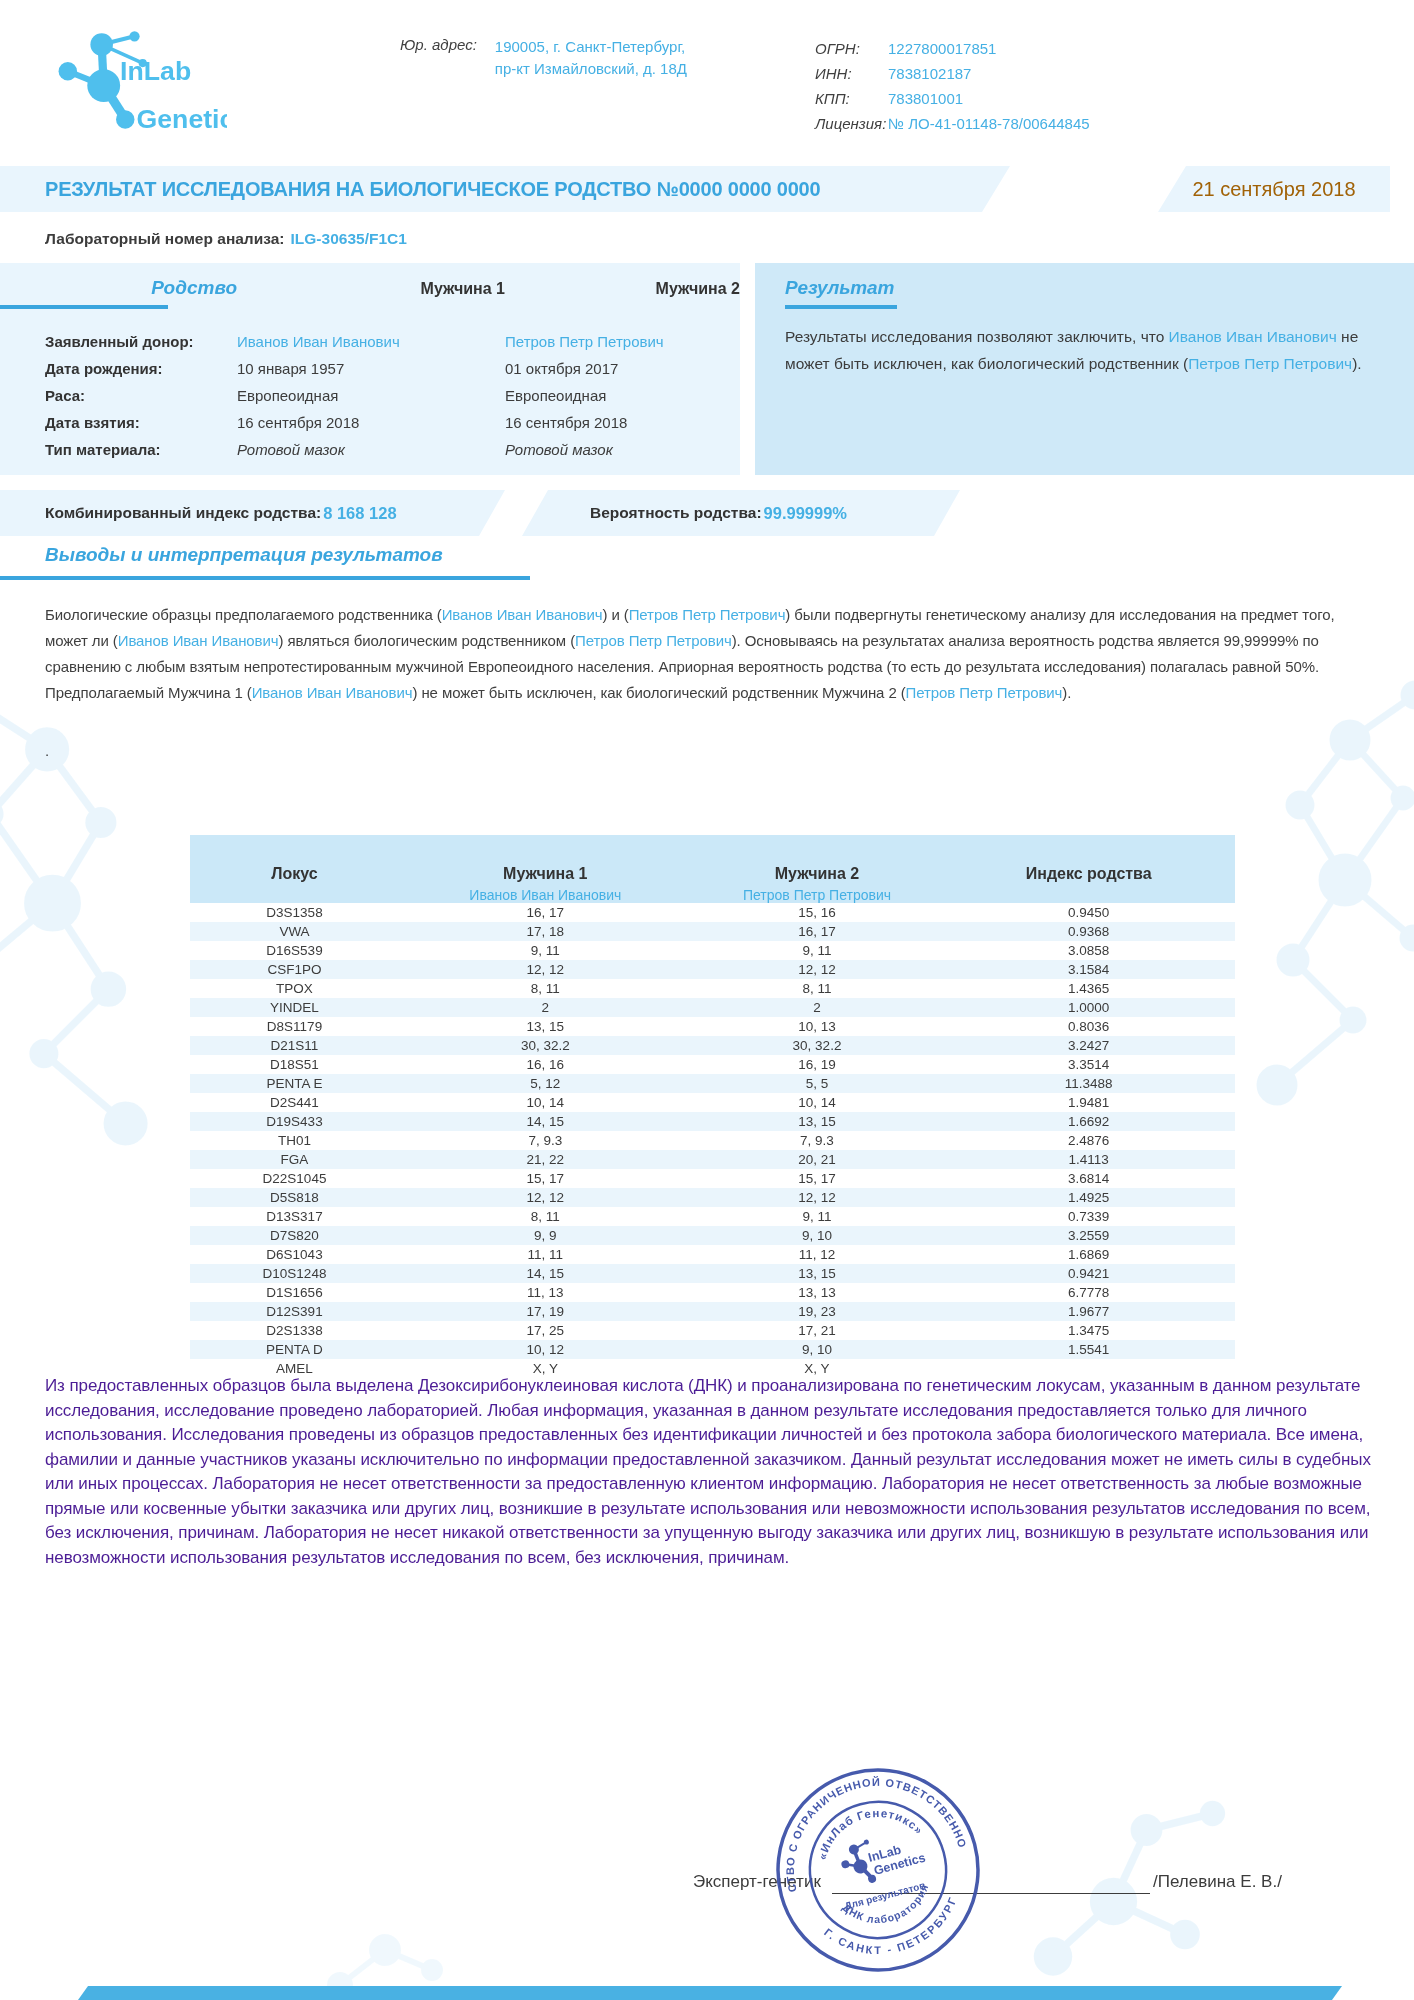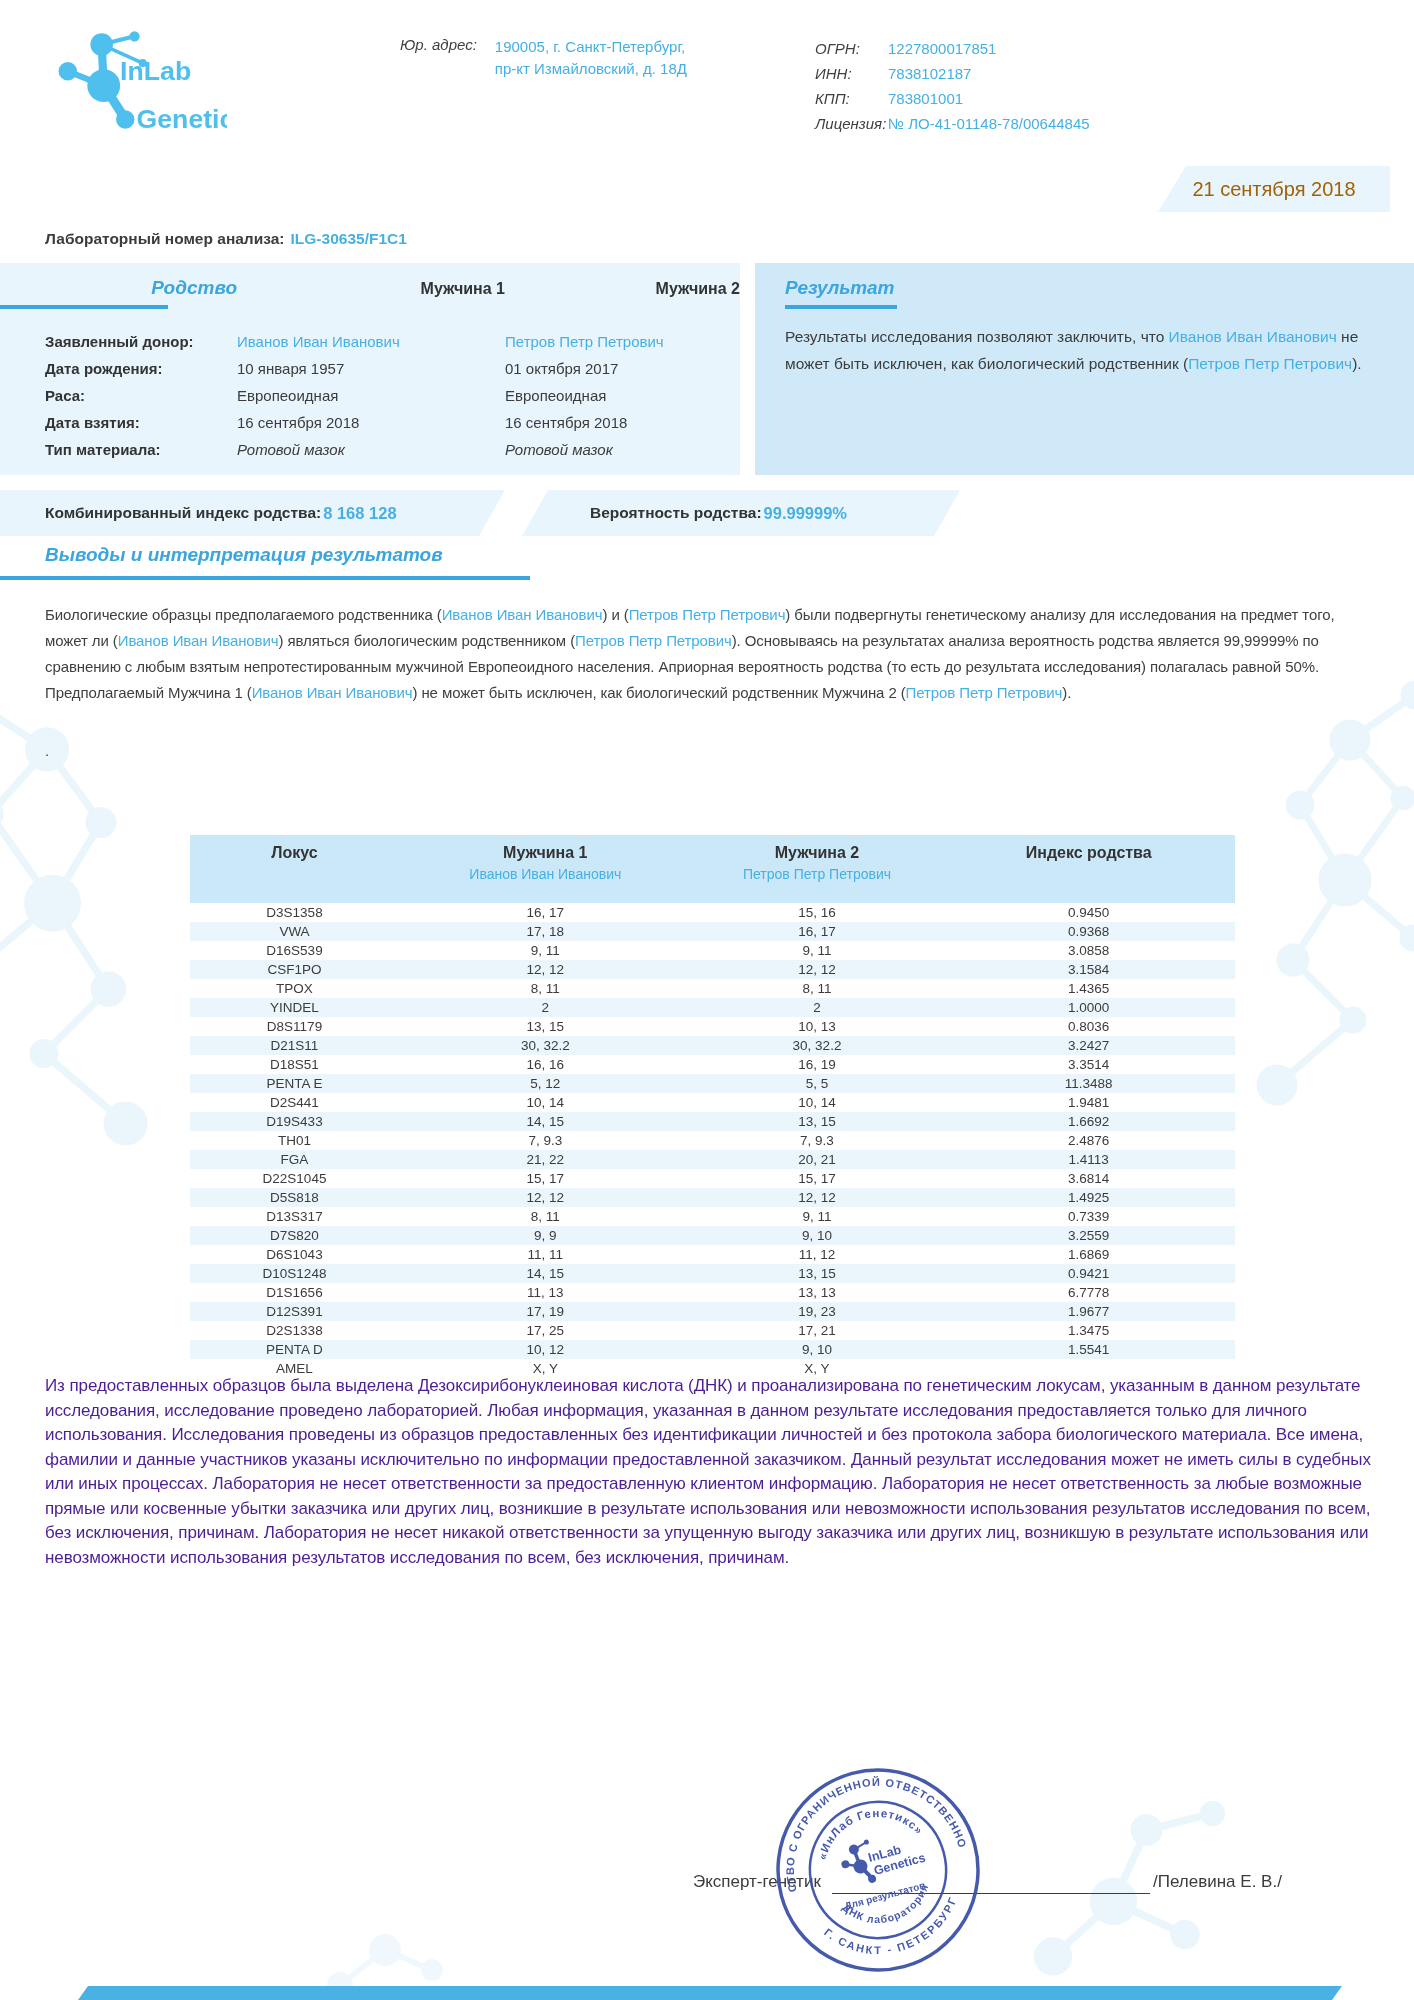--- a/index.html
+++ b/index.html
@@ -62,21 +62,21 @@
   
   .concl-head{position:absolute;left:45px;top:544px;}
   .concl-underline{position:absolute;left:0;top:576px;width:530px;height:4px;background:#3aa5de;}
   .interp{position:absolute;left:45px;top:602px;width:1332px;font-size:15px;line-height:26px;
           color:#3f3f3f;letter-spacing:-0.1px;}
   .interp-dot{position:absolute;left:45px;top:742px;font-size:15px;color:#3f3f3f;}
 
   
   .loci-table{position:absolute;left:190px;top:835px;width:1045px;}
   .t-head{display:grid;grid-template-columns:20% 28% 24% 28%;background:#cbe8f8;height:68px;text-align:center;}
-  .t-head .t-h-cell{padding-top:8px;}
+  .t-head .t-h-cell{padding-top:29px;}
   .t-h-title{font-size:16px;font-weight:bold;color:#333;line-height:20px;}
   .t-h-sub{font-size:14px;color:#45b0e4;line-height:22px;}
   .t-body .t-row{display:grid;grid-template-columns:20% 28% 24% 28%;height:19px;line-height:19px;
                  text-align:center;font-size:13.5px;color:#3c3c3c;}
   .t-body .t-row:nth-child(even){background:#eaf5fc;}
 
   
   .disclaimer{position:absolute;left:45px;top:1374px;width:1332px;font-size:17px;line-height:24.5px;
               color:#4c1d95;letter-spacing:-0.1px;}
 
@@ -206,20 +206,23 @@
         <span class="reg-val">783801001</span>
       </div>
 
       <div class="reg-row">
         <span class="reg-label">Лицензия:</span>
         <span class="reg-val">№ ЛО-41-01148-78/00644845</span>
       </div>
 
   </div>
 
+  <div class="title-bar">
+    <span class="title-text">РЕЗУЛЬТАТ ИССЛЕДОВАНИЯ НА БИОЛОГИЧЕСКОЕ  РОДСТВО №0000 0000 0000</span>
+  </div>
   <div class="date-box">
     <span class="date-text">21 сентября 2018</span>
   </div>
 
   <div class="lab-number">
     <span>Лабораторный номер анализа:</span><span class="lab-val">ILG-30635/F1C1</span>
   </div>
 
   <div class="kinship-bg"></div>
   <div class="k-head-row">

